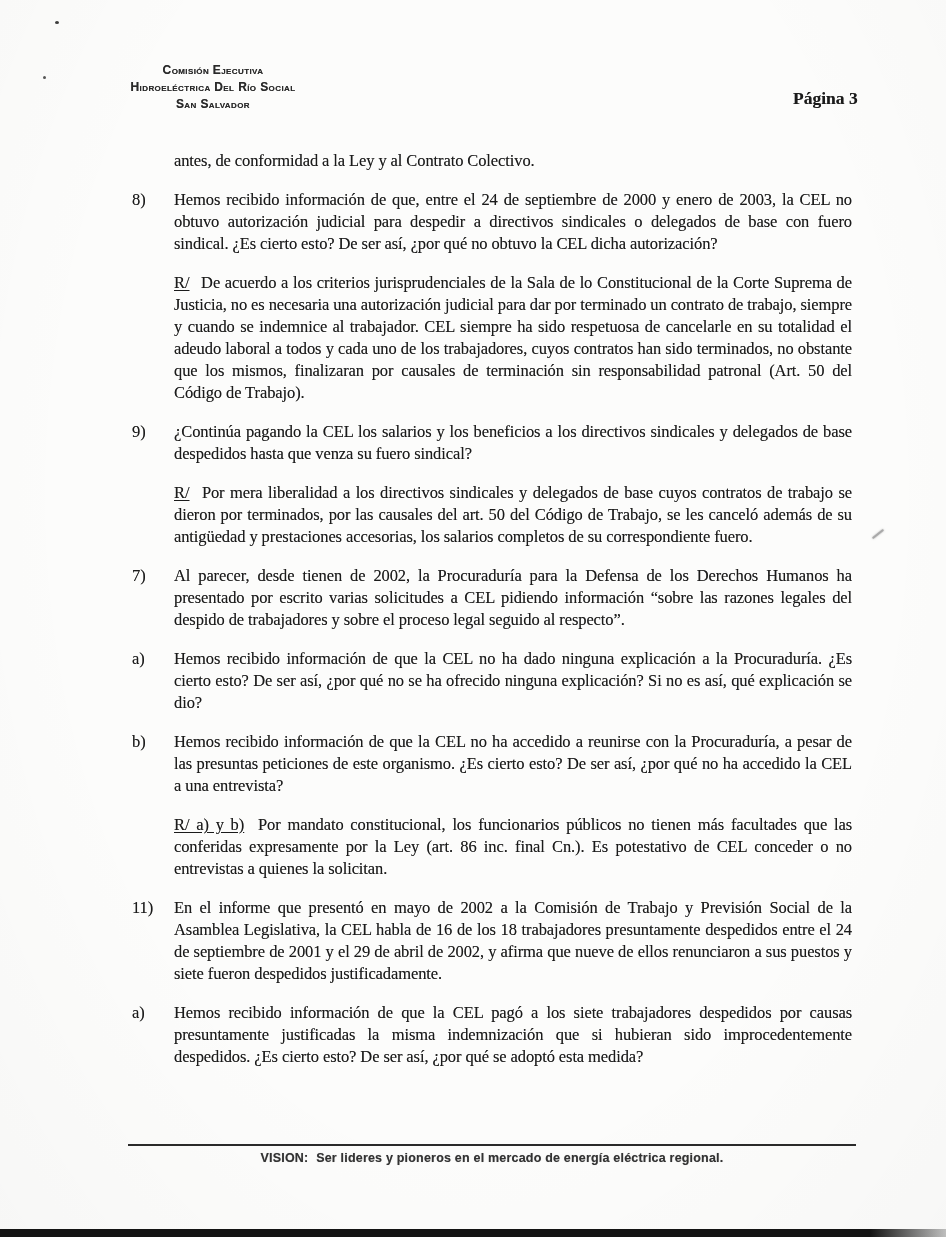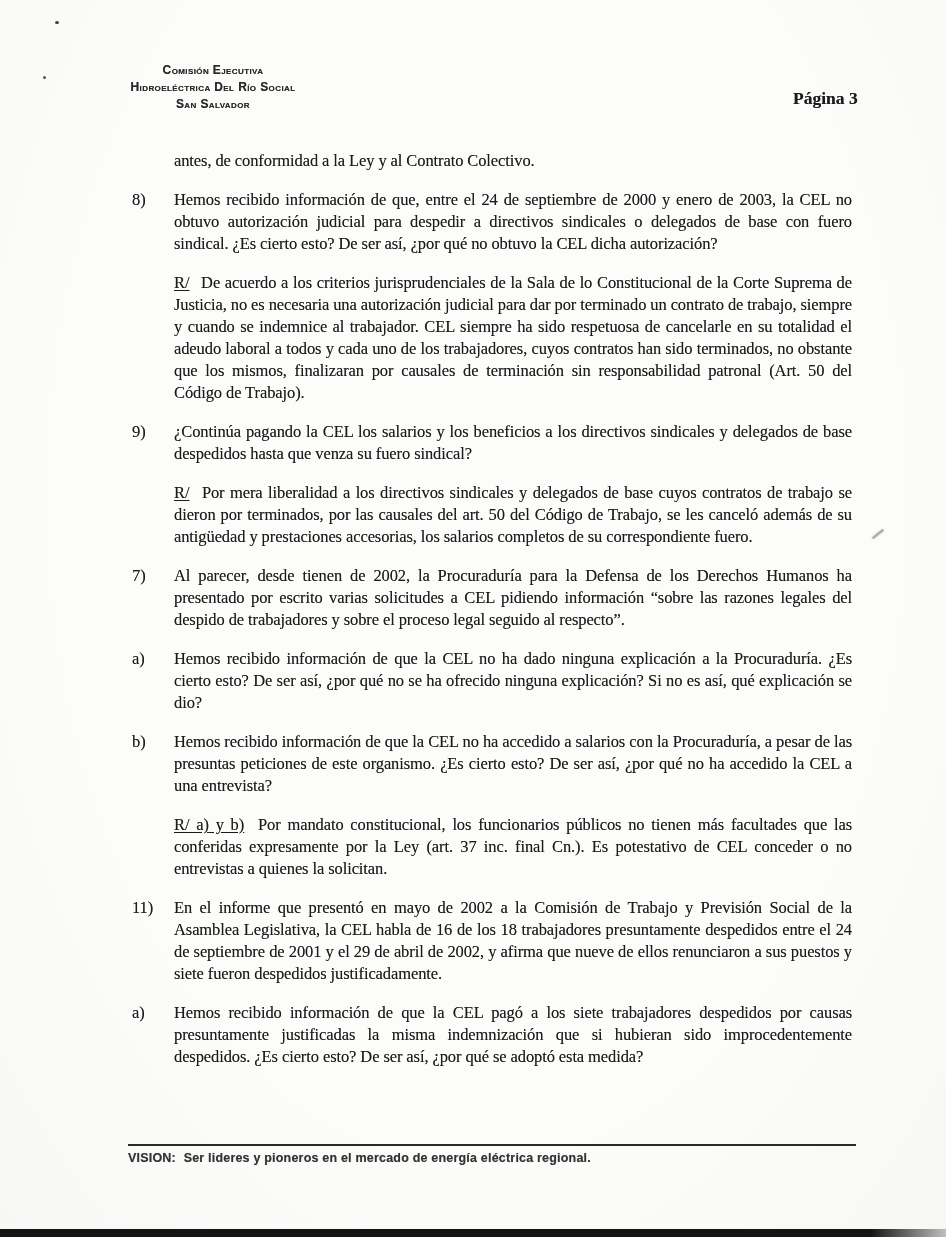--- a/index.html
+++ b/index.html
@@ -88,20 +88,21 @@
     left: 128px;
     width: 728px;
     height: 2px;
     background: #2a2a2a;
   }
   .footer-text {
     position: absolute;
     top: 1151px;
     left: 128px;
     width: 728px;
+    text-align: center;
     font-family: "Liberation Sans", sans-serif;
     font-weight: bold;
     font-size: 12.5px;
     letter-spacing: 0.2px;
     color: #333;
     text-shadow: 0 0 0.7px rgba(0,0,0,0.4);
   }
 
   
   .scan-speck-1 {
@@ -204,29 +205,29 @@
     <span class="para-text">
       
       <span>Hemos recibido información de que la CEL no ha dado ninguna explicación a la Procuraduría.  ¿Es cierto esto?  De ser así, ¿por qué no se ha ofrecido ninguna explicación?  Si no es así, qué explicación se dio?</span>
     </span>
   </div>
 
   <div class="para-row">
     <span class="para-label">b)</span>
     <span class="para-text">
       
-      <span>Hemos recibido información de que la CEL no ha accedido a salarios con la Procuraduría, a pesar de las presuntas peticiones de este organismo.  ¿Es cierto esto?  De ser así, ¿por qué no ha accedido la CEL a una entrevista?</span>
+      <span>Hemos recibido información de que la CEL no ha accedido a reunirse con la Procuraduría, a pesar de las presuntas peticiones de este organismo.  ¿Es cierto esto?  De ser así, ¿por qué no ha accedido la CEL a una entrevista?</span>
     </span>
   </div>
 
   <div class="para-row">
     <span class="para-label"></span>
     <span class="para-text">
       <span class="answer-prefix">R/ a) y b)</span>
-      <span>Por mandato constitucional, los funcionarios públicos no tienen más facultades que las conferidas expresamente por la Ley (art. 37 inc. final Cn.).  Es potestativo de CEL conceder o no entrevistas a quienes la solicitan.</span>
+      <span>Por mandato constitucional, los funcionarios públicos no tienen más facultades que las conferidas expresamente por la Ley (art. 86 inc. final Cn.).  Es potestativo de CEL conceder o no entrevistas a quienes la solicitan.</span>
     </span>
   </div>
 
   <div class="para-row">
     <span class="para-label">11)</span>
     <span class="para-text">
       
       <span>En el informe que presentó en mayo de 2002 a la Comisión de Trabajo y Previsión Social de la Asamblea Legislativa, la CEL habla de 16 de los 18 trabajadores presuntamente despedidos entre el 24 de septiembre de 2001 y el 29 de abril de 2002, y afirma que nueve de ellos renunciaron a sus puestos y siete fueron despedidos justificadamente.</span>
     </span>
   </div>

